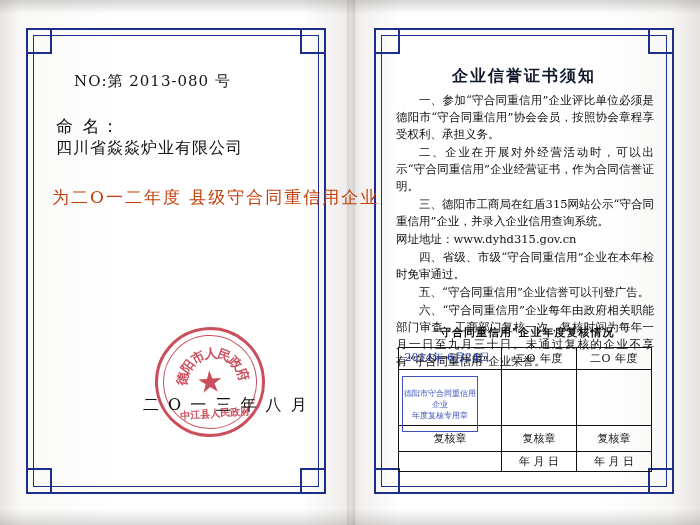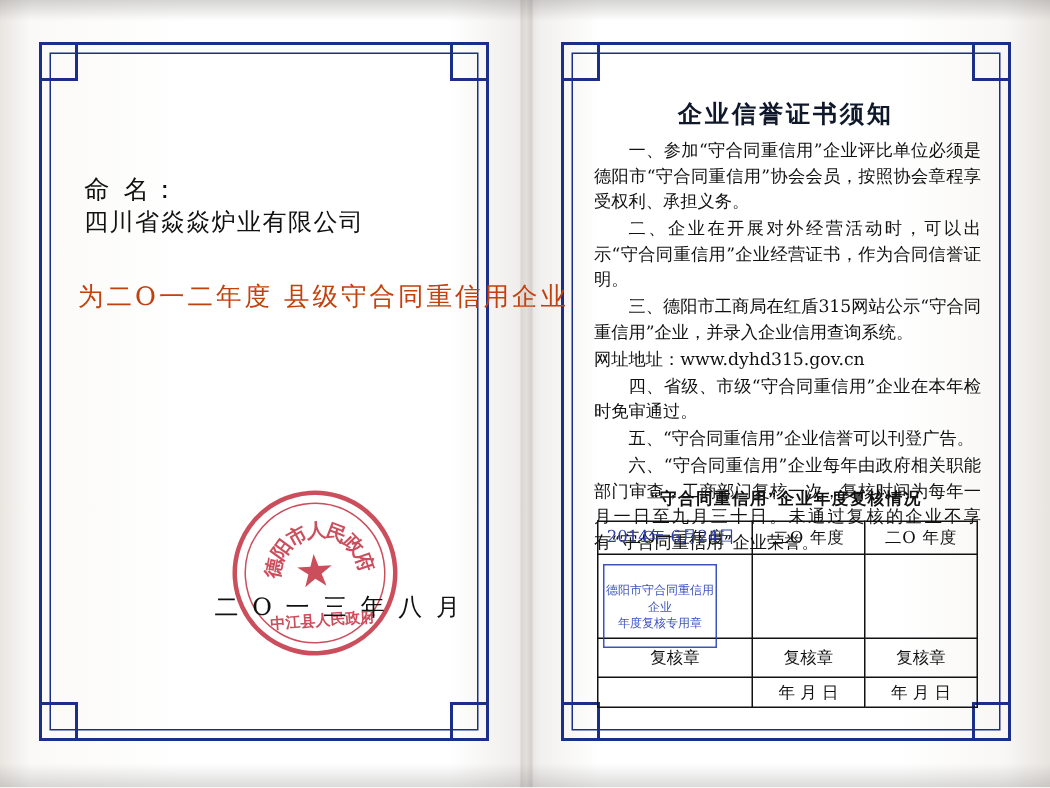--- a/index.html
+++ b/index.html
@@ -208,20 +208,25 @@
   <div class="cbox" style="left:26px;  top:468px;"></div>
   <div class="cbox" style="left:300px; top:468px;"></div>
 
   <div class="frame-outer" id="right-frame-outer"></div>
   <div class="frame-inner" id="right-frame-inner"></div>
   <div class="cbox" style="left:374px; top:28px;"></div>
   <div class="cbox" style="left:648px; top:28px;"></div>
   <div class="cbox" style="left:374px; top:468px;"></div>
   <div class="cbox" style="left:648px; top:468px;"></div>
 
+  <div class="cert-no">
+    <span>NO:第</span>
+    <span>2013-080</span>
+    <span>号</span>
+  </div>
 
   <div class="cert-name-row">
     <span class="cert-name-label">命 名：</span>
     <span class="cert-name-value">四川省焱焱炉业有限公司</span>
   </div>
 
   <div class="cert-line2">为二O一二年度 县级守合同重信用企业</div>
 
 
   <div class="seal">

